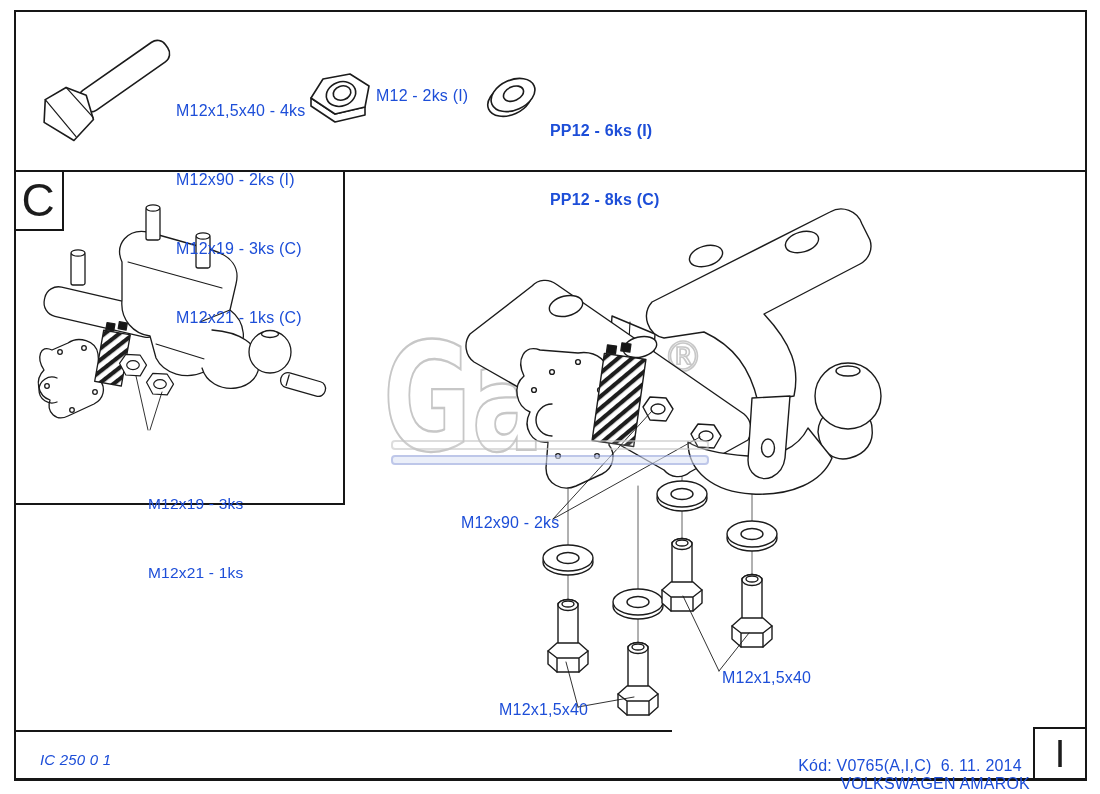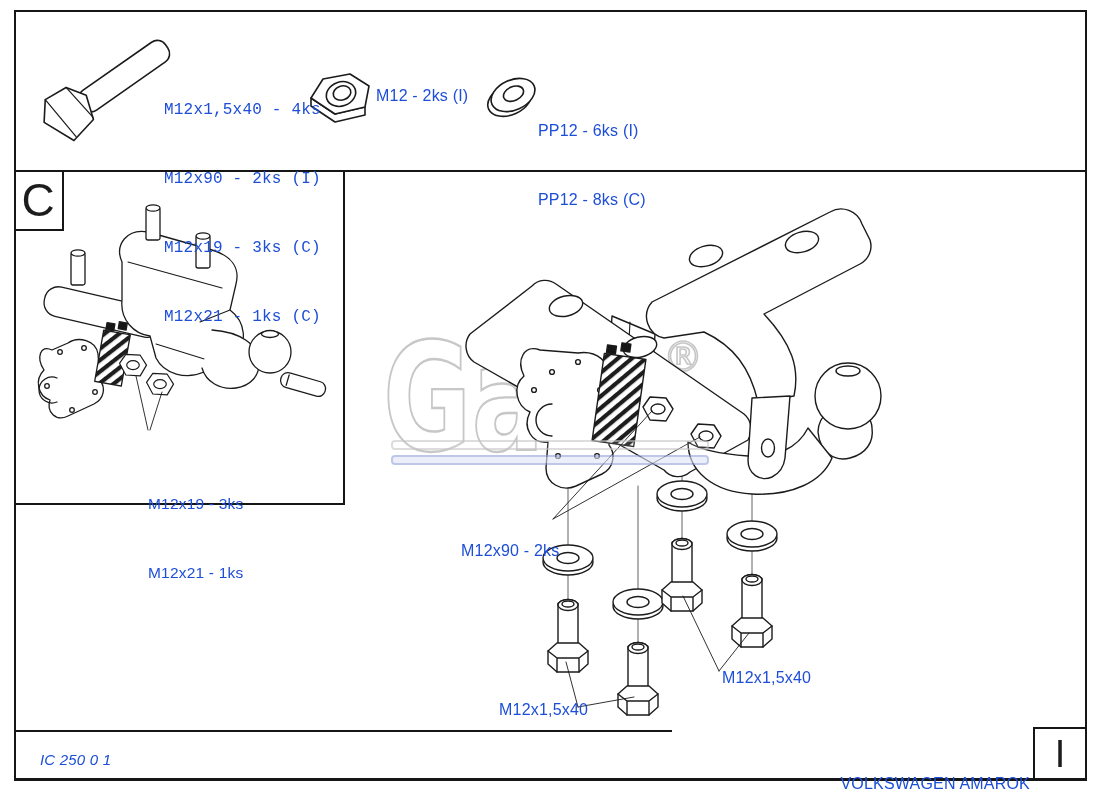--- a/index.html
+++ b/index.html
@@ -222,37 +222,38 @@
   <div class="frame" id="parts-box"></div>
   <div class="frame" id="detail-panel"></div>
   <div class="frame" id="c-box">
     <span class="big-letter">C</span>
   </div>
   <div class="frame" id="footer-line"></div>
   <div class="frame" id="rev-box">
     <span class="big-letter" id="rev-letter">I</span>
   </div>
 
-  <div class="lbl" style="left:164px; top:53px;font-family:Liberation Mono, monospace;">
+  <div class="lbl" style="left:176px; top:53px;">
     <div>M12x1,5x40 - 4ks</div>
     <div>M12x90 - 2ks (I)</div>
     <div>M12x19 - 3ks (C)</div>
     <div>M12x21 - 1ks (C)</div>
   </div>
   <div class="lbl" style="left:376px; top:84px;">M12 - 2ks (I)</div>
-  <div class="lbl" style="left:538px; top:73px;">
+  <div class="lbl" style="left:550px; top:73px;font-weight:bold;">
     <div>PP12 - 6ks (I)</div>
     <div>PP12 - 8ks (C)</div>
   </div>
 
   <div class="lbl" style="left:148px; top:446px; font-size:15.5px;">
     <div>M12x19 - 3ks</div>
     <div>M12x21 - 1ks</div>
   </div>
 
-  <div class="lbl" style="left:461px; top:539px;">M12x90 - 2ks</div>
+  <div class="lbl" style="left:461px; top:511px;">M12x90 - 2ks</div>
   <div class="lbl" style="left:499px; top:698px;">M12x1,5x40</div>
   <div class="lbl" style="left:722px; top:666px;">M12x1,5x40</div>
 
   <div class="lbl" style="left:40px; top:748px; font-size:15px;font-style:italic;">IC 250 0 1</div>
   <div class="lbl" style="left:790px; top:765px; width:240px; text-align:right;margin-top:7px;">VOLKSWAGEN AMAROK</div>
+  <div class="lbl" style="left:790px; top:754px; width:240px; text-align:center;">Kód: V0765(A,I,C)  6. 11. 2014</div>
 
 </div>
 
 </body></html>

